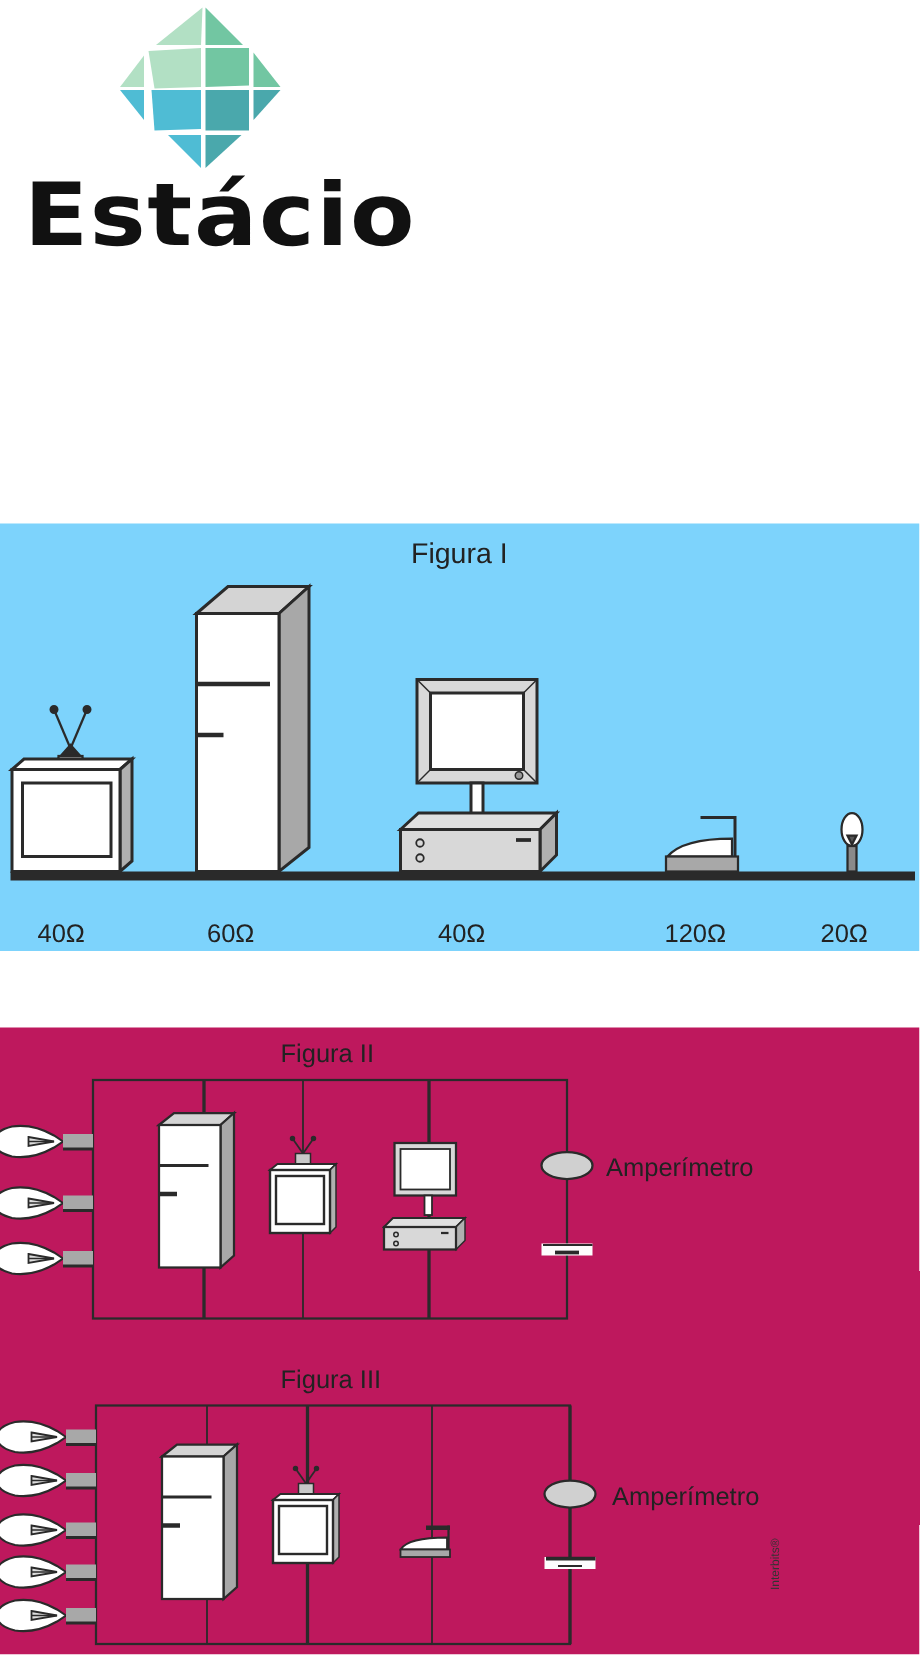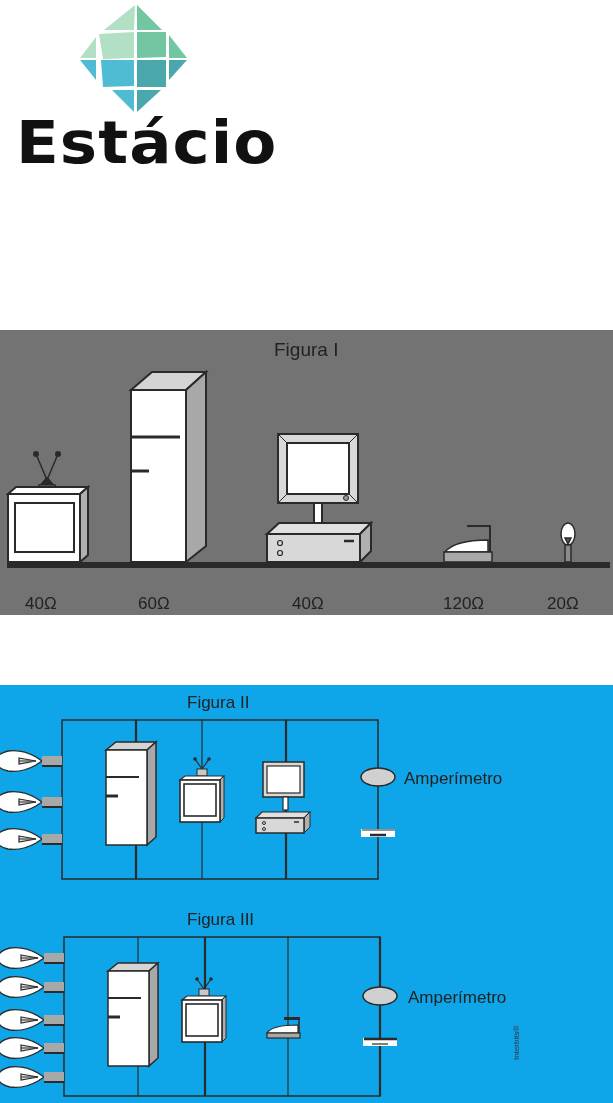--- a/index.html
+++ b/index.html
@@ -1,21 +1,21 @@
 <!DOCTYPE html>
 <html><head>
 <meta charset="utf-8">
 <style>
   html, body { margin: 0; padding: 0; background: #ffffff; }
   body { width: 613px; height: 1103px; position: relative; overflow: hidden; font-family: "Liberation Sans", sans-serif; }
   .logo { position: absolute; left: 0; top: 2px; width: 300px; height: 190px; }
   .logo-text { position: absolute; left: 16px; top: 112px; font-family: "DejaVu Sans", sans-serif; font-weight: bold; font-size: 58px; letter-spacing: 1px; color: #111; line-height: 1; transform: scaleX(1.08); transform-origin: left top; }
   .fig { position: absolute; left: 0; width: 613px; }
-  #fig1 { top: 330px; height: 285px; background: #737373; }
-  #fig23 { top: 685px; height: 418px; background: #0ea5e9; }
+  #fig1 { top: 349px; height: 285px; background: #7dd3fc; }
+  #fig23 { top: 685px; height: 418px; background: #be185d; }
   svg { position: absolute; left: 0; top: 0; overflow: visible; }
   .lbl { font-family: "Liberation Sans", sans-serif; fill: #222; }
   .wm { position: absolute; left: 512px; top: 1060px; font-family: "Liberation Sans", sans-serif; font-size: 8px; color: #333; transform: rotate(-90deg); transform-origin: left top; white-space: nowrap; }
 </style>
 </head>
 <body>
 
 <div class="logo">
   <svg width="300" height="190">
     <polygon points="135,2 188,56 135,110 80,56" fill="#ffffff"></polygon>

